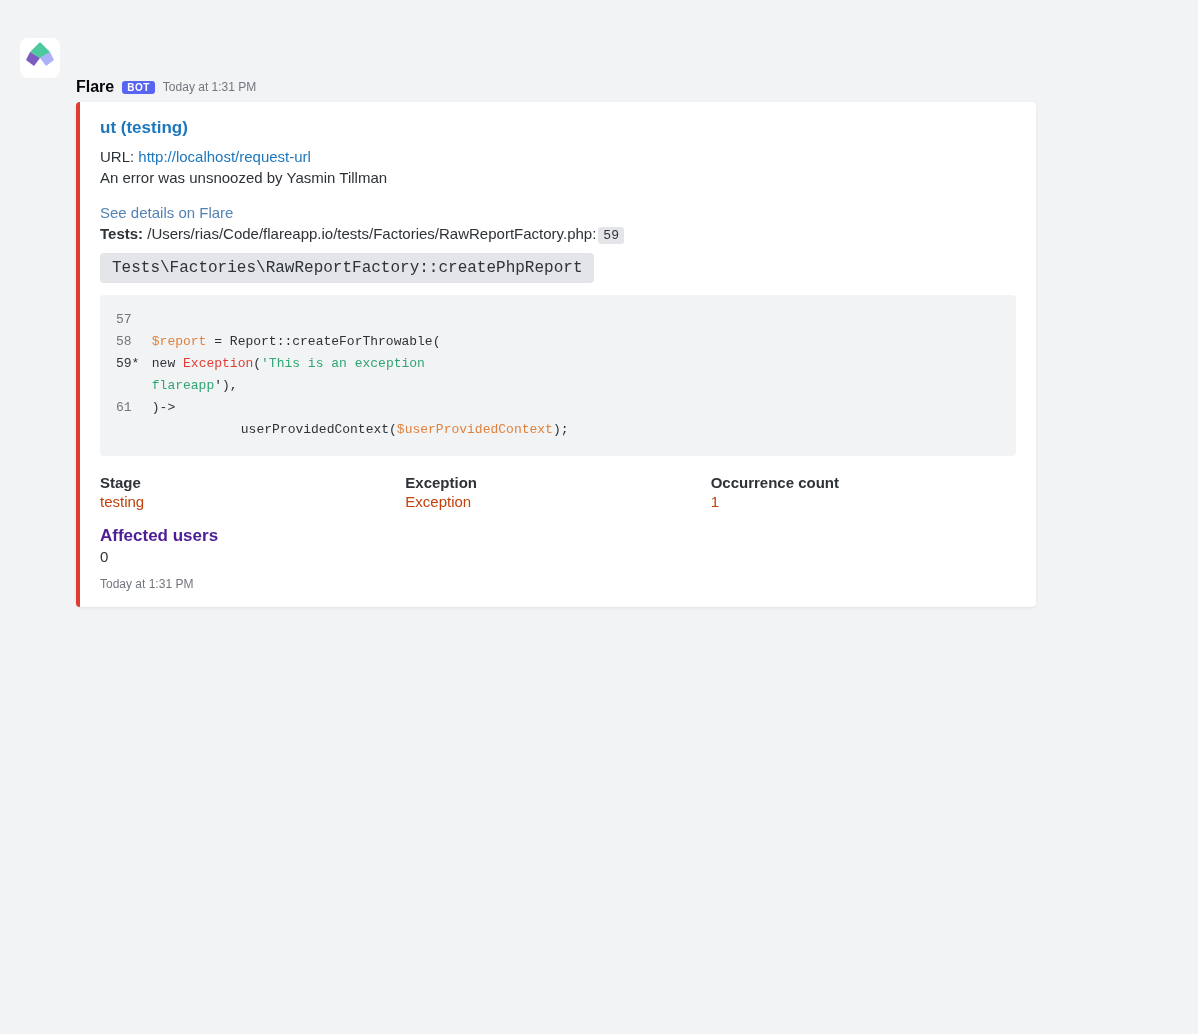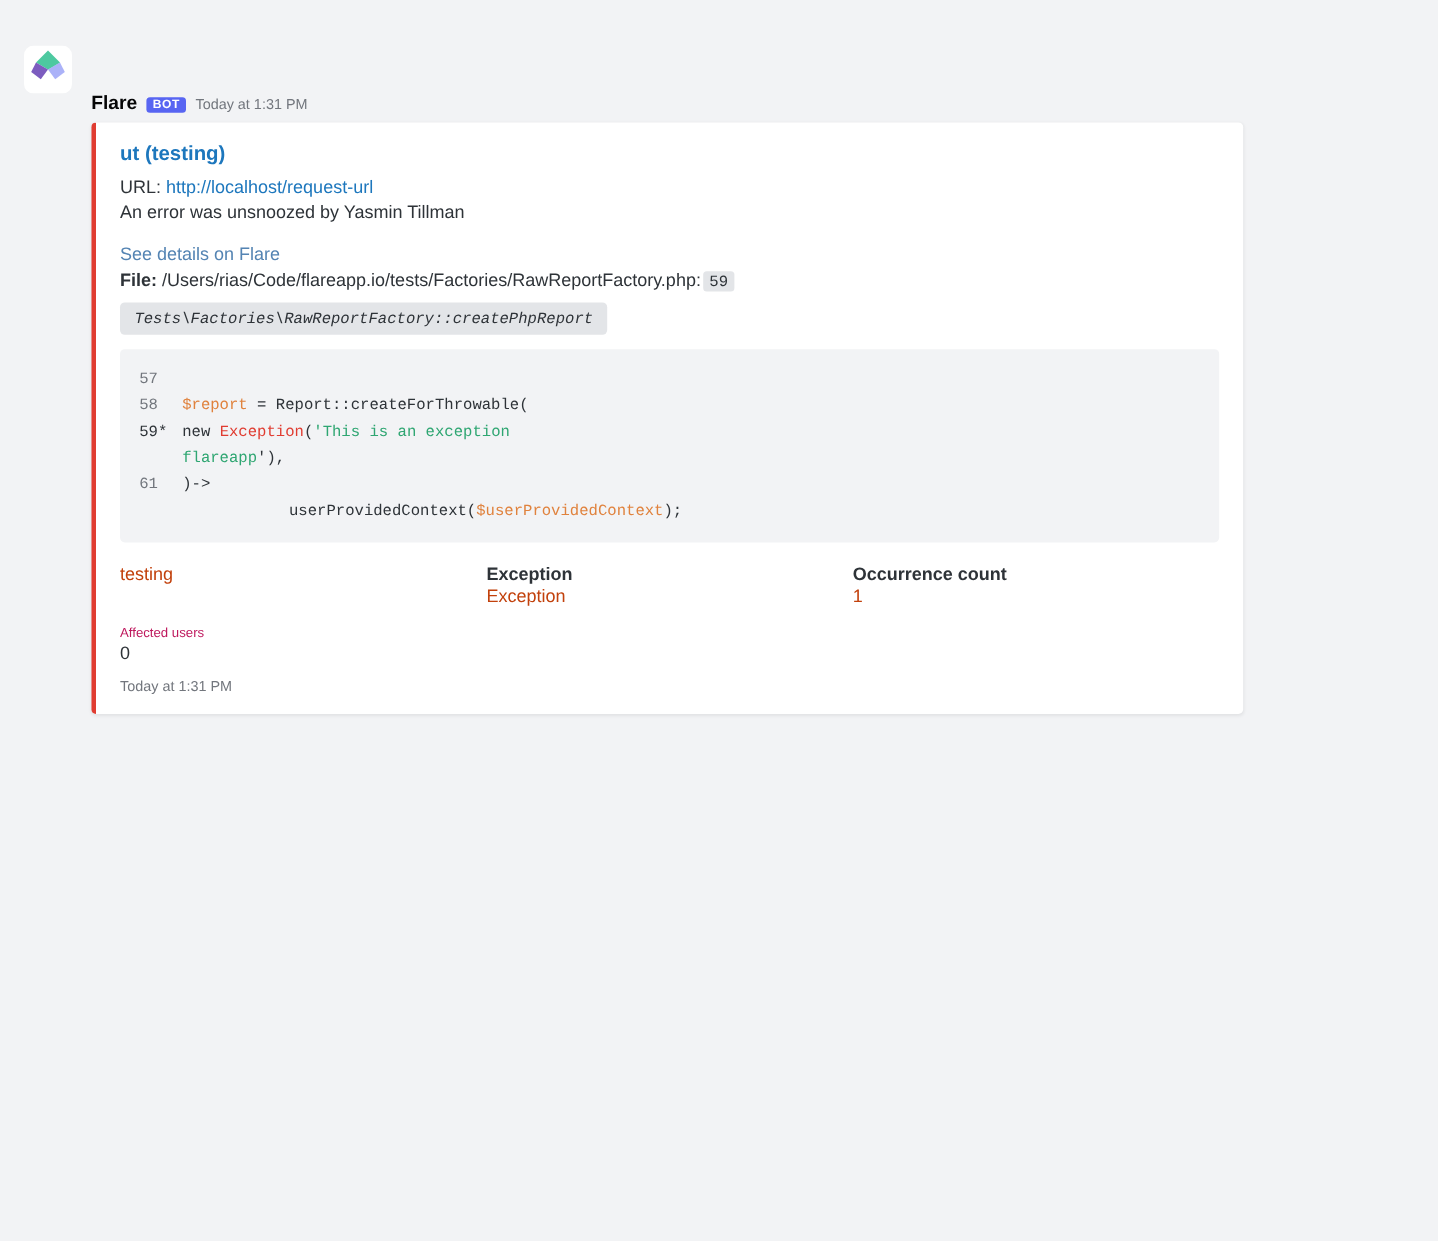--- a/index.html
+++ b/index.html
@@ -115,26 +115,25 @@
       font-size: 13px;
       padding: 1px 5px;
       border-radius: 3px;
       font-family: 'Courier New', monospace;
       margin-left: 2px;
     }
     .stack-location {
       background: #e3e5e8;
       color: #2e3338;
       font-family: 'Courier New', Courier, monospace;
-      font-size: 13px;
+      font-size: 16px;
       padding: 6px 12px;
       border-radius: 4px;
       display: inline-block;
       margin-bottom: 12px;
-      font-style: italic;
     }
     .code-block {
       background: #f2f3f5;
       border-radius: 4px;
       padding: 14px 16px;
       font-family: 'Courier New', Courier, monospace;
       font-size: 13px;
       line-height: 1.7;
       margin-bottom: 18px;
       color: #2e3338;
@@ -167,23 +166,23 @@
       margin-bottom: 2px;
     }
     .meta-value {
       font-size: 15px;
       color: #c2410c;
     }
     .affected-section {
       margin-bottom: 12px;
     }
     .affected-label {
-      font-weight: 400;
-      font-size: 11px;
-      color: #be185d;
+      font-weight: 700;
+      font-size: 17px;
+      color: #4c1d95;
       margin-bottom: 2px;
     }
     .affected-value {
       font-size: 15px;
       color: #2e3338;
     }
     .card-footer-time {
       font-size: 12px;
       color: #72767d;
       margin-top: 4px;
@@ -221,21 +220,21 @@
       <div class="url-line">
         <span class="url-label">URL:</span>
         <a class="url-link" href="#">http://localhost/request-url</a>
       </div>
 
       <div class="error-desc">An error was unsnoozed by Yasmin Tillman</div>
 
       <a class="see-details-link" href="#">See details on Flare</a>
 
       <div class="file-line">
-        <span class="file-label">File:</span>
+        <span class="file-label">Tests:</span>
         <span>/Users/rias/Code/flareapp.io/tests/Factories/RawReportFactory.php:</span><span class="file-number">59</span>
       </div>
 
       <div class="stack-location">Tests\Factories\RawReportFactory::createPhpReport</div>
 
       
       <div class="code-block">
 
         <div>
           <span class="line-num">57</span>
@@ -259,20 +258,21 @@
 
         <div>
           <span class="line-num">61</span>
           <span class="kw-default">            )-&gt;<br>&nbsp;&nbsp;&nbsp;&nbsp;&nbsp;&nbsp;&nbsp;&nbsp;&nbsp;&nbsp;&nbsp;&nbsp;&nbsp;&nbsp;&nbsp;&nbsp;userProvidedContext(</span><span class="kw-orange">$userProvidedContext</span><span class="kw-default">);</span>
         </div>
       </div>
 
       
       <div class="meta-grid">
         <div class="meta-col">
+          <div class="meta-label">Stage</div>
           <div class="meta-value">testing</div>
         </div>
         <div class="meta-col">
           <div class="meta-label">Exception</div>
           <div class="meta-value">Exception</div>
         </div>
         <div class="meta-col">
           <div class="meta-label">Occurrence count</div>
           <div class="meta-value">1</div>
         </div>

